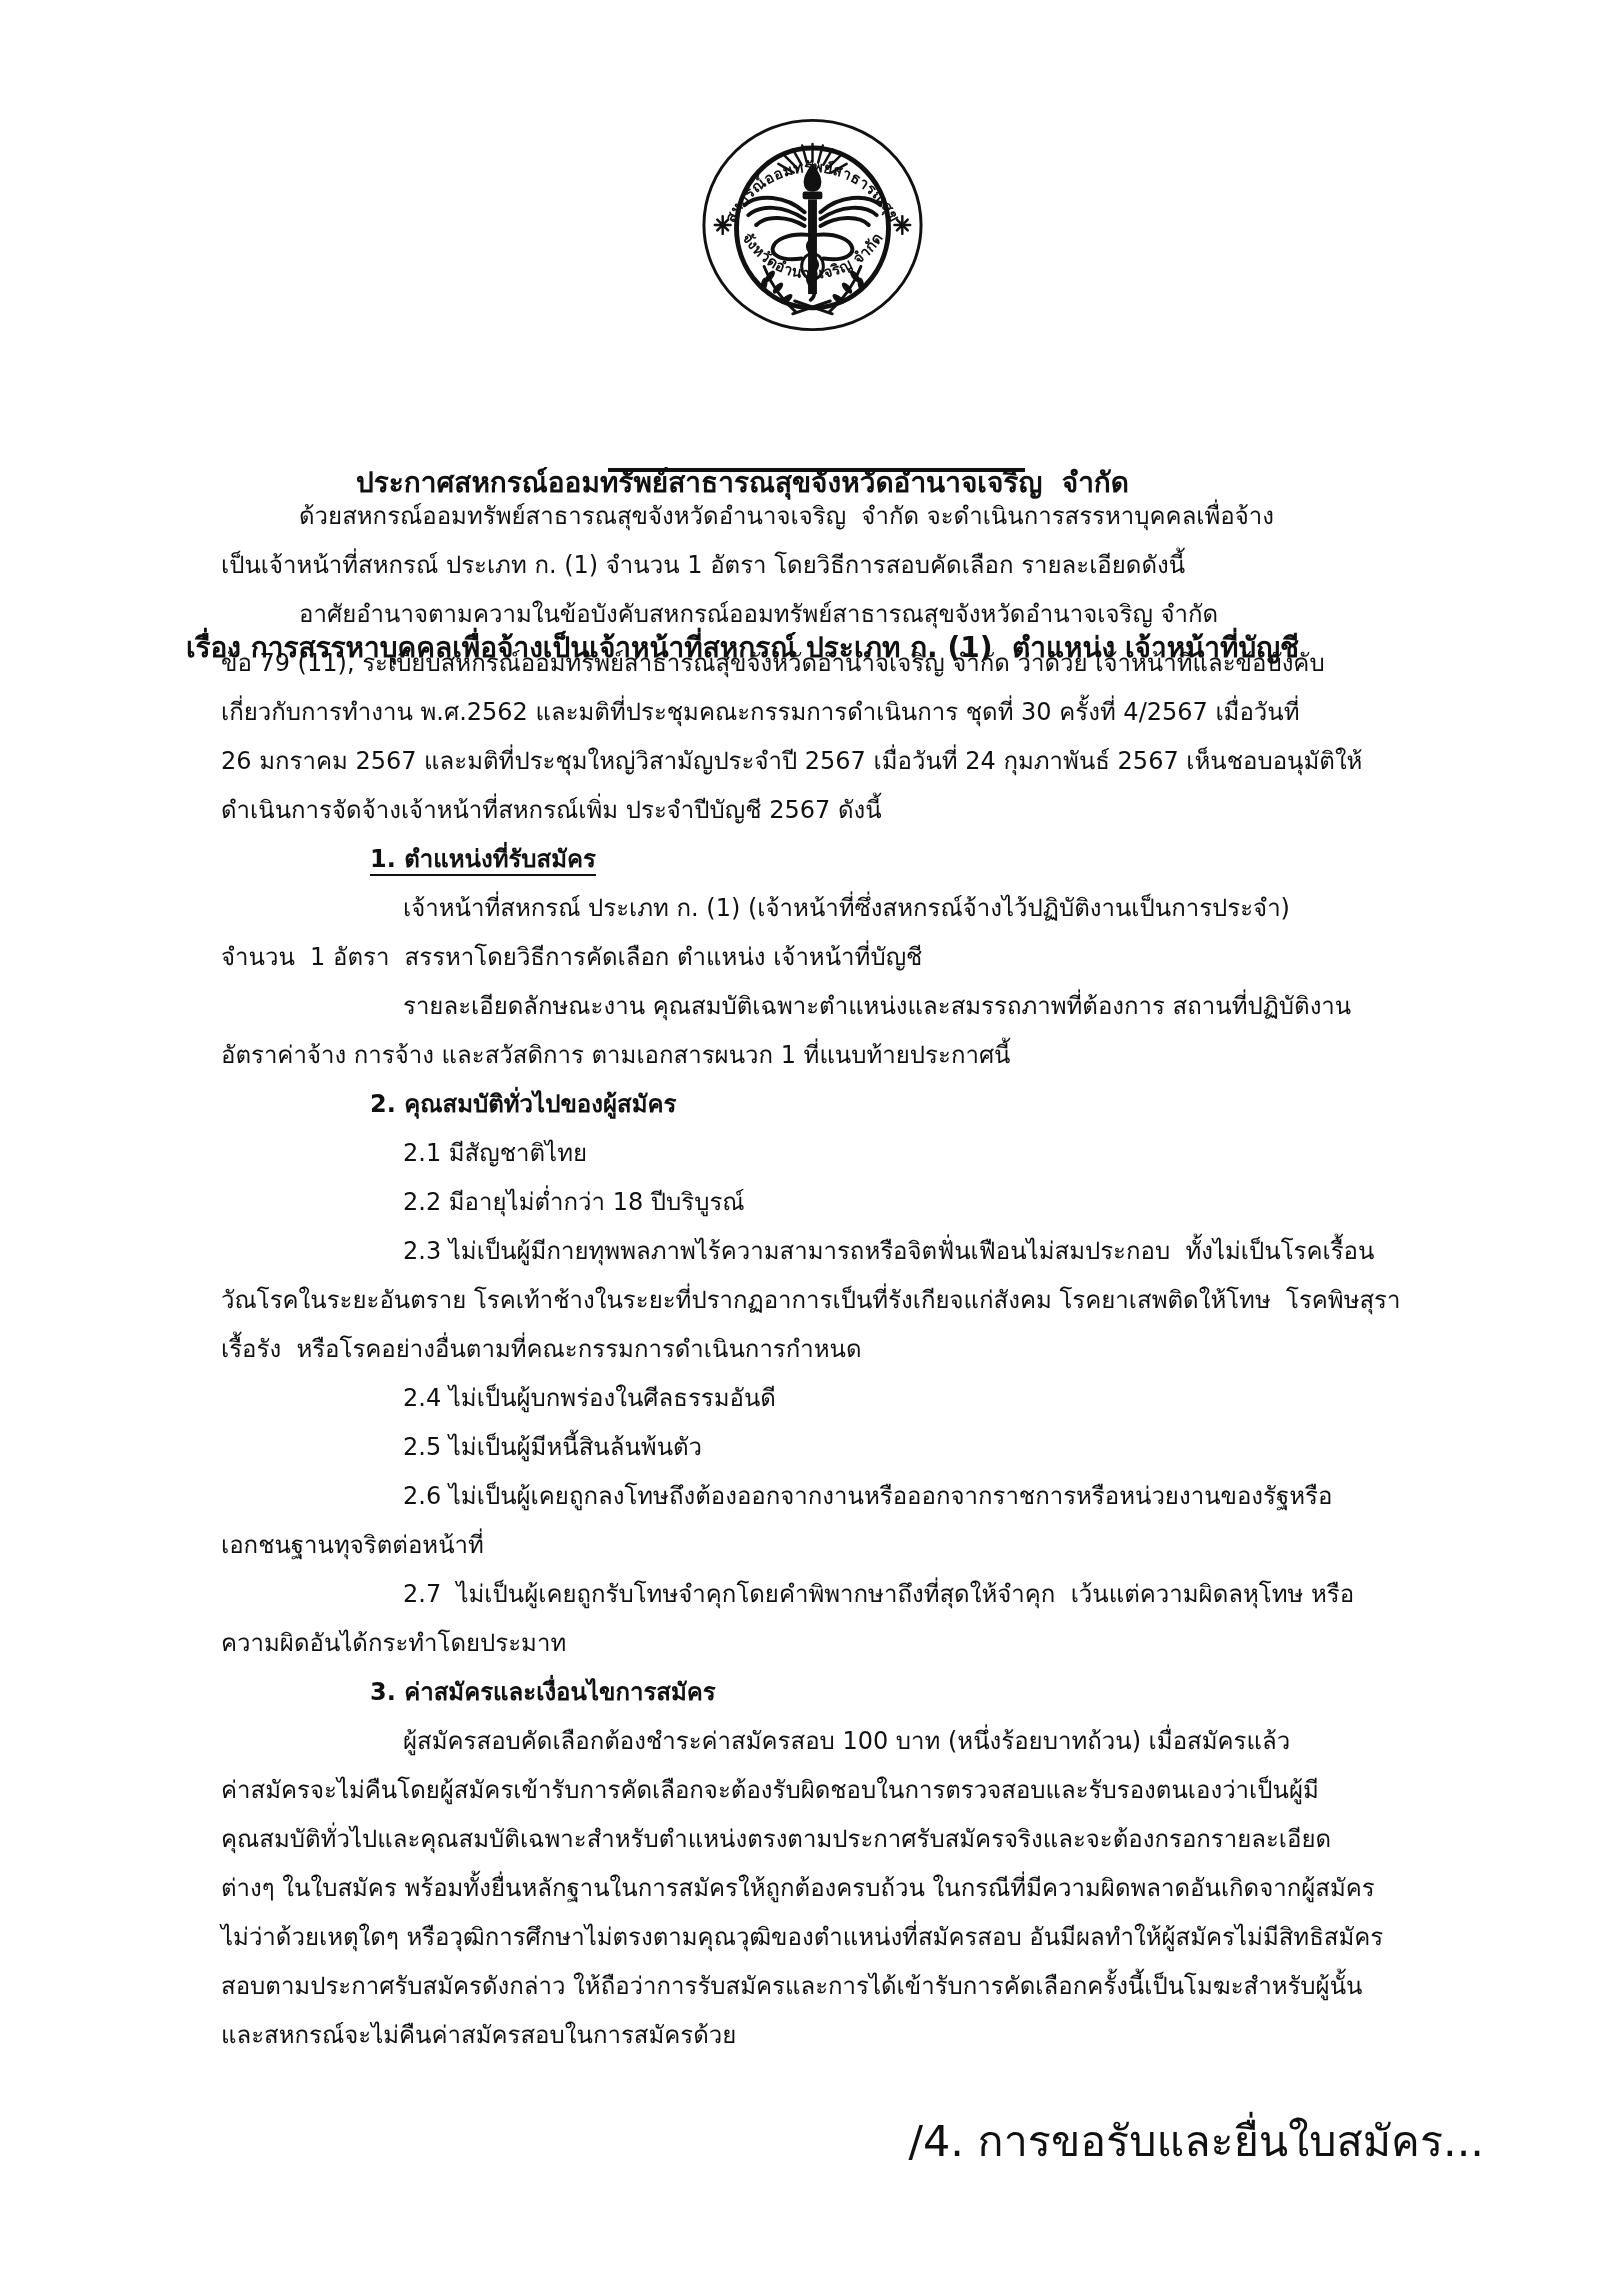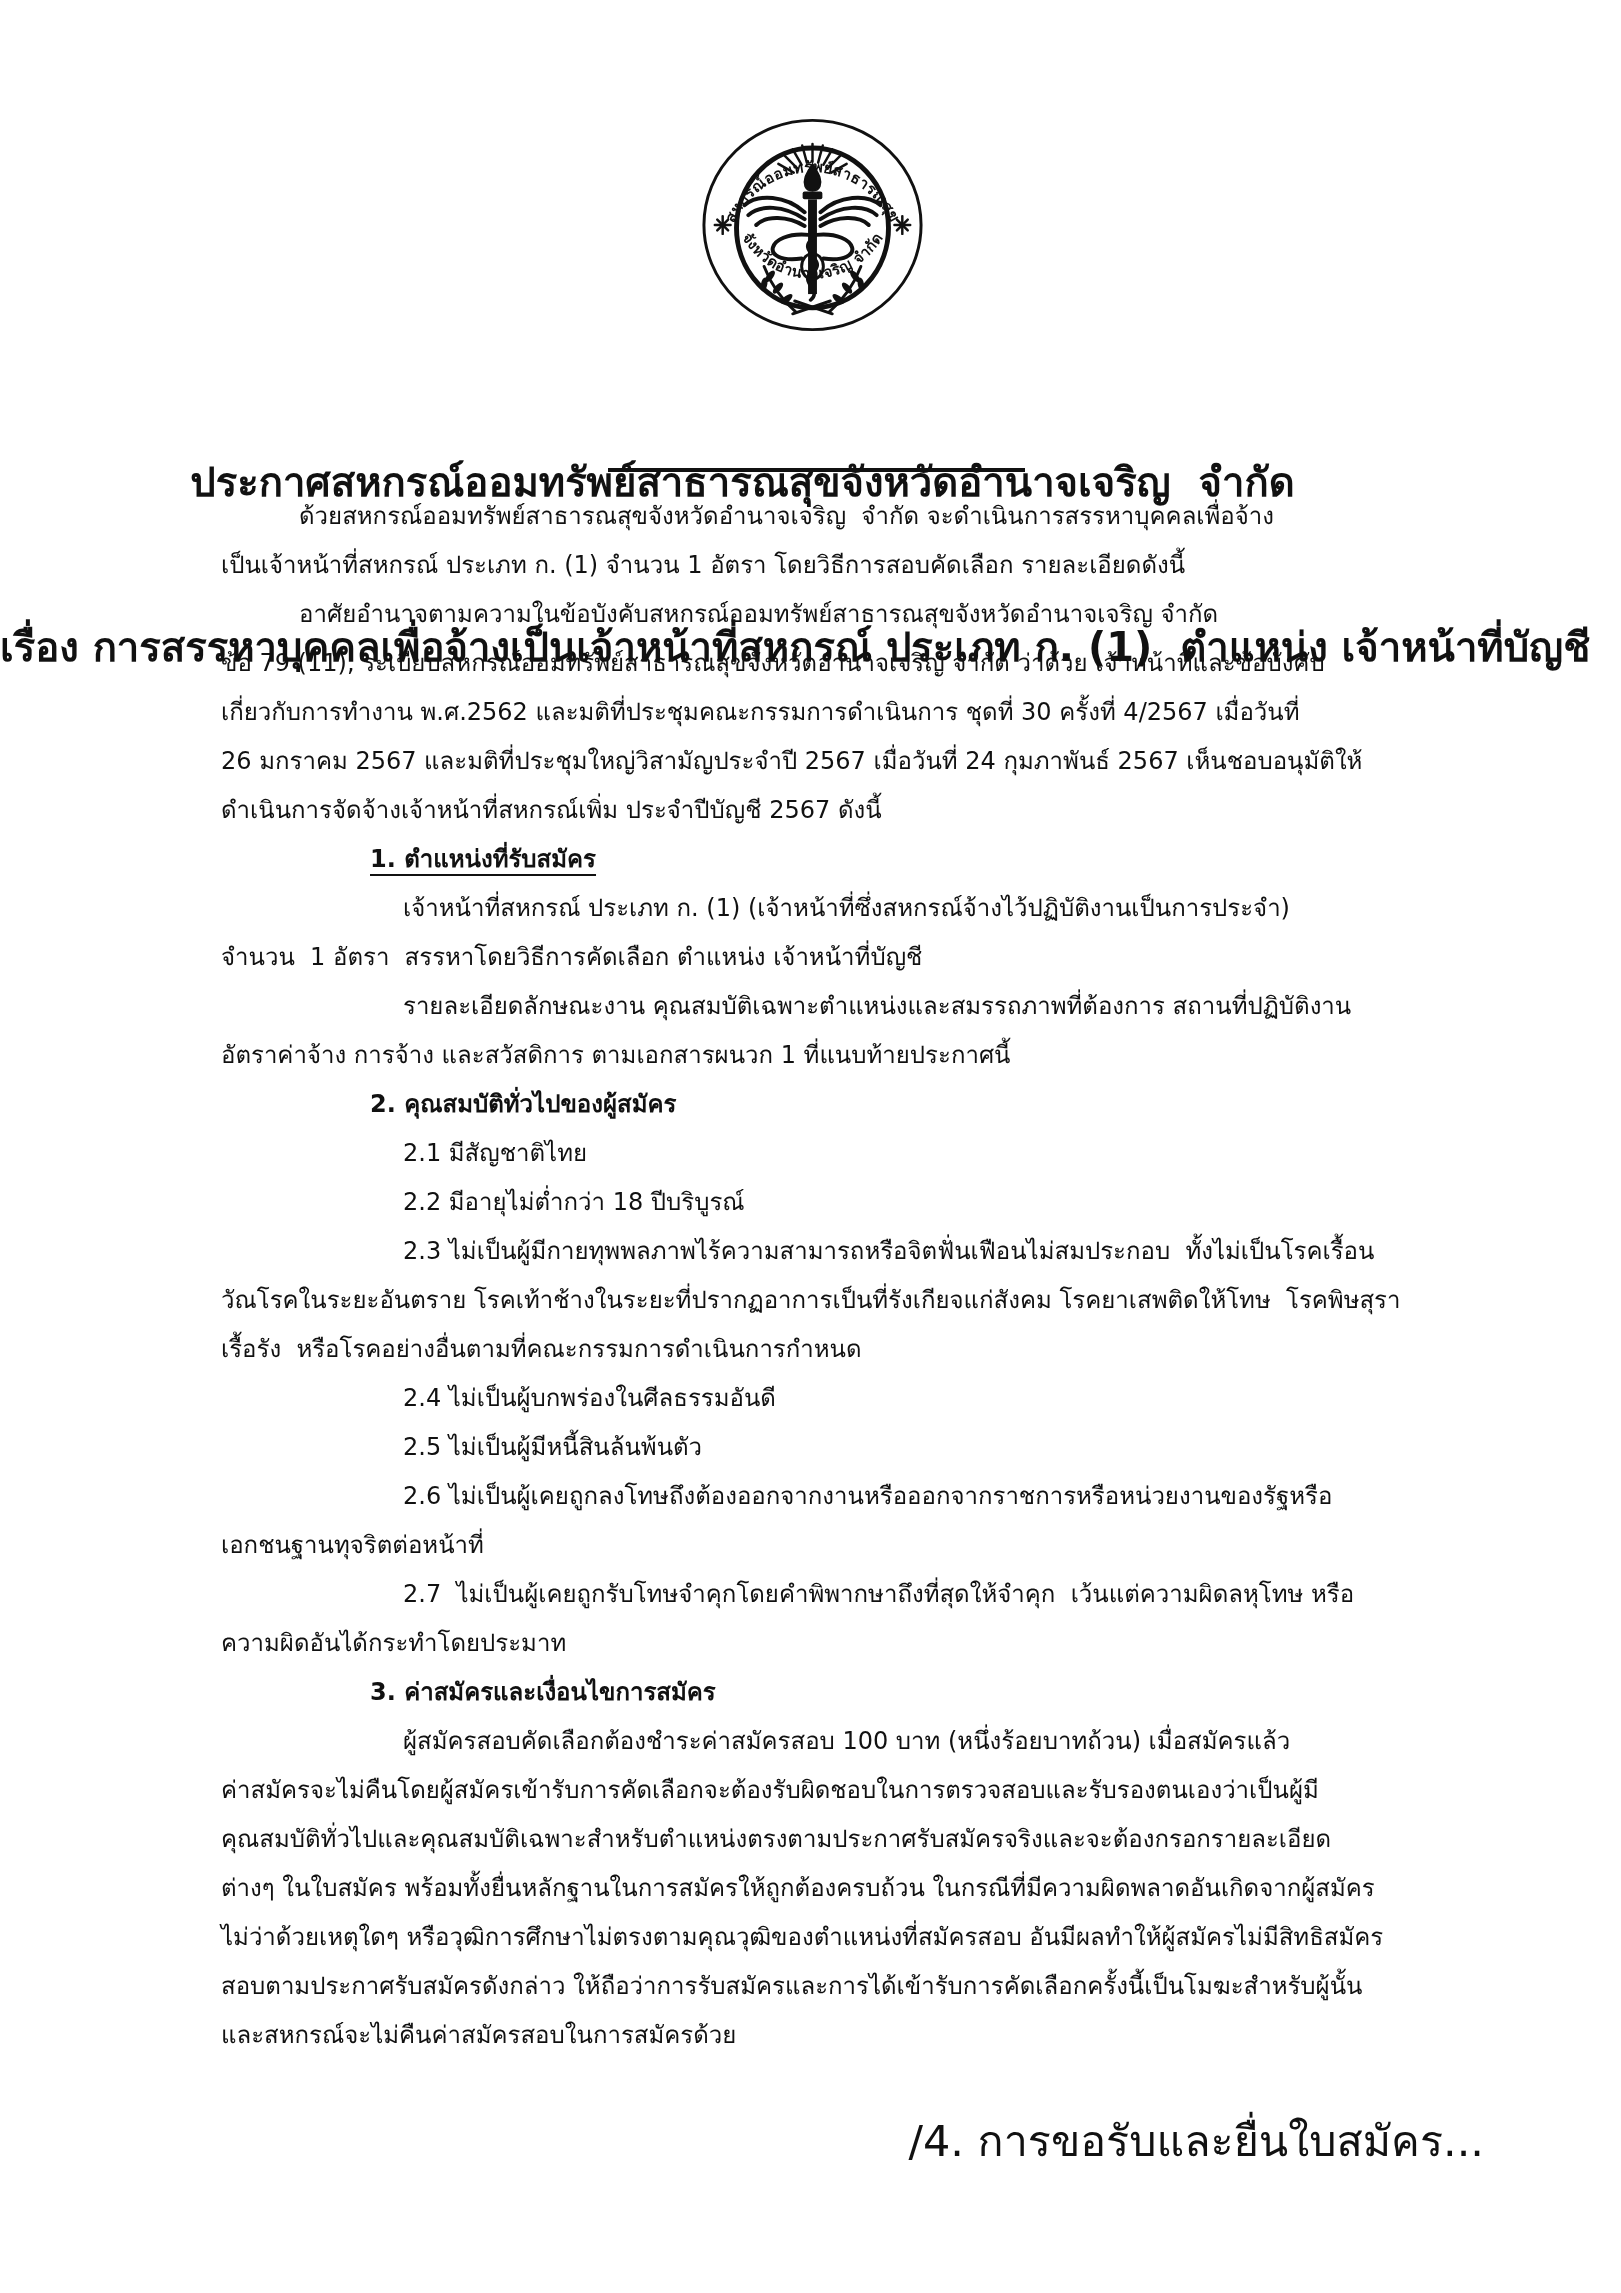--- a/index.html
+++ b/index.html
@@ -22,21 +22,21 @@
     top: 116px;
     width: 227px;
     height: 218px;
   }
   .titles {
     position: absolute;
     left: 0;
     top: 345px;
     width: 1485px;
     text-align: center;
-    font-size: 40px;
+    font-size: 28px;
     font-weight: bold;
     line-height: 55px;
     white-space: pre;
   }
   .divider {
     position: absolute;
     left: 608px;
     top: 468px;
     width: 417px;
     height: 3.9px;

